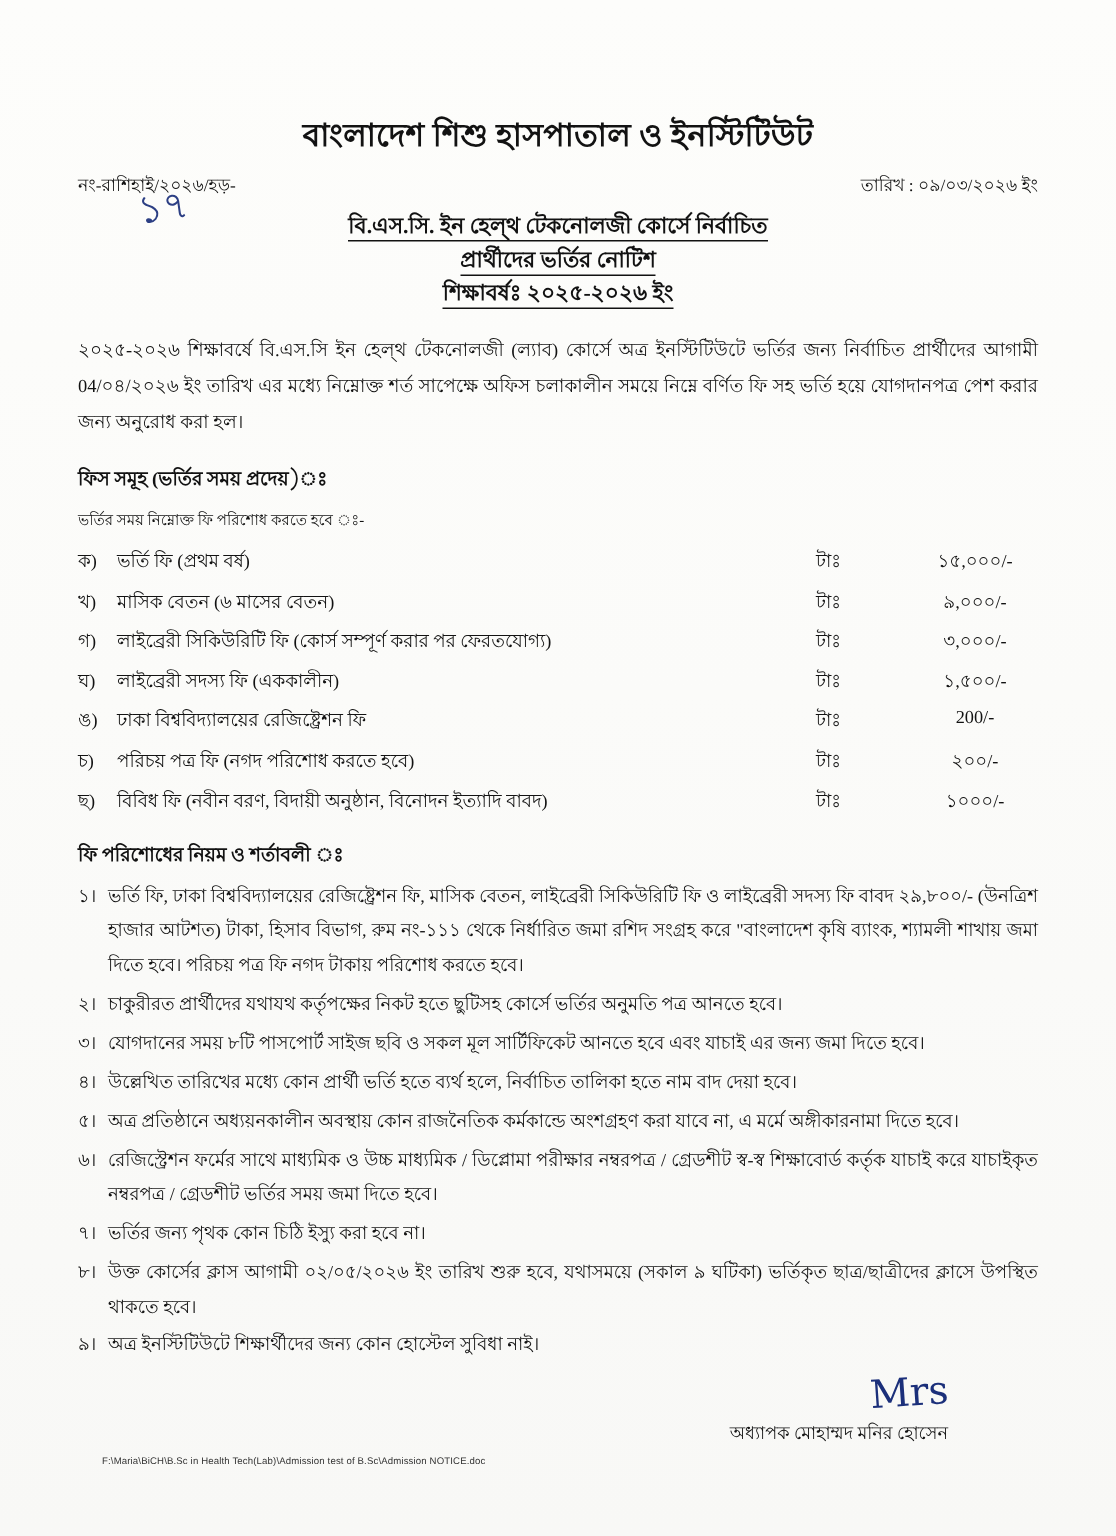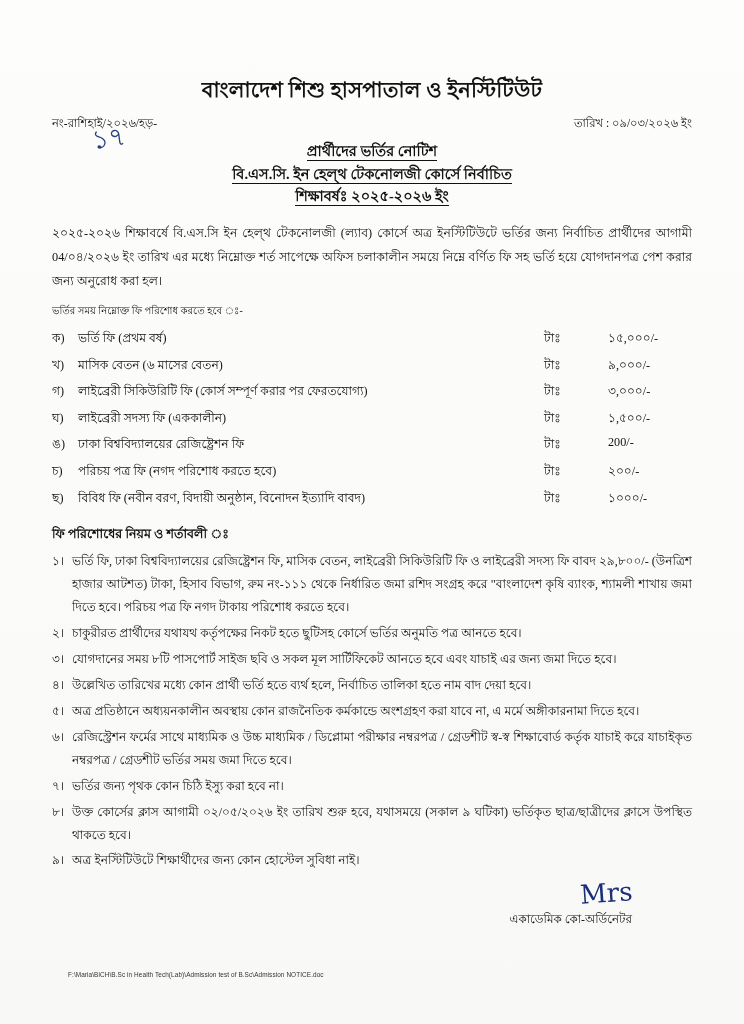--- a/index.html
+++ b/index.html
@@ -98,21 +98,21 @@
     margin-top: 6px;
     font-size: 12.2px;
   }
   .fee-table td {
     padding: 3.3px 0;
     vertical-align: top;
   }
   .fee-idx { width: 26px; white-space: nowrap; }
   .fee-label { }
   .fee-cur { width: 64px; text-align: left; padding-left: 20px; }
-  .fee-amt { width: 84px; text-align: left; }
+  .fee-amt { width: 84px; text-align: center; }
 
   .rules-head {
     margin-top: 13px;
     font-size: 12.6px;
     font-weight: bold;
   }
   .rules {
     margin-top: 5px;
     font-size: 12.1px;
     line-height: 1.9;
@@ -172,32 +172,33 @@
       <div class="memo-no">নং-রাশিহাই/২০২৬/হড়-</div>
       <div class="memo-date">
         <span>তারিখ :</span>
         <span>০৯/০৩/২০২৬</span>
         <span>ইং</span>
       </div>
     </div>
 
     <div class="subtitle-block">
       <div class="subtitle-line">
+        <span class="ul">বি.এস.সি. ইন হেল্‌থ টেকনোলজী কোর্সে নির্বাচিত</span>
+      </div>
+      <div class="subtitle-line">
         <span class="ul">প্রার্থীদের ভর্তির নোটিশ</span>
-      </div>
-      <div class="subtitle-line">
-        <span class="ul">বি.এস.সি. ইন হেল্‌থ টেকনোলজী কোর্সে নির্বাচিত</span>
       </div>
       <div class="subtitle-line">
         <span class="ul">শিক্ষাবর্ষঃ ২০২৫-২০২৬ ইং</span>
       </div>
     </div>
 
     <div class="intro">২০২৫-২০২৬ শিক্ষাবর্ষে বি.এস.সি ইন হেল্‌থ টেকনোলজী (ল্যাব) কোর্সে অত্র ইনস্টিটিউটে ভর্তির জন্য নির্বাচিত প্রার্থীদের আগামী 04/০৪/২০২৬ ইং তারিখ এর মধ্যে নিম্নোক্ত শর্ত সাপেক্ষে অফিস চলাকালীন সময়ে নিম্নে বর্ণিত ফি সহ ভর্তি হয়ে যোগদানপত্র পেশ করার জন্য অনুরোধ করা হল।</div>
 
+    <div class="section-head">ফিস সমূহ (ভর্তির সময় প্রদেয়)ঃ</div>
     <div class="section-sub">ভর্তির সময় নিম্নোক্ত ফি পরিশোধ করতে হবে ঃ-</div>
 
     <table class="fee-table">
       <tbody>
         <tr>
           <td class="fee-idx">ক)</td>
           <td class="fee-label">ভর্তি ফি (প্রথম বর্ষ)</td>
           <td class="fee-cur">টাঃ</td>
           <td class="fee-amt">১৫,০০০/-</td>
         </tr>
@@ -276,21 +277,21 @@
         <div class="rule-text">উক্ত কোর্সের ক্লাস আগামী ০২/০৫/২০২৬ ইং তারিখ শুরু হবে, যথাসময়ে (সকাল ৯ ঘটিকা) ভর্তিকৃত ছাত্র/ছাত্রীদের ক্লাসে উপস্থিত থাকতে হবে।</div>
       </div>
       <div class="rule">
         <div class="rule-idx">৯।</div>
         <div class="rule-text">অত্র ইনস্টিটিউটে শিক্ষার্থীদের জন্য কোন হোস্টেল সুবিধা নাই।</div>
       </div>
     </div>
 
     <div class="sign-block">
       <div class="signature">Mrs</div>
-      <div class="sign-role">একাডেমিক কো-অর্ডিনেটর</div>
+      <div class="sign-name">অধ্যাপক মোহাম্মদ মনির হোসেন</div>
     </div>
 
   </div>
 
   <div class="handwriting">১৭</div>
 
   <div class="footer-path">F:\Maria\BiCH\B.Sc in Health Tech(Lab)\Admission test of B.Sc\Admission NOTICE.doc</div>
 </div>
 
 </body></html>

